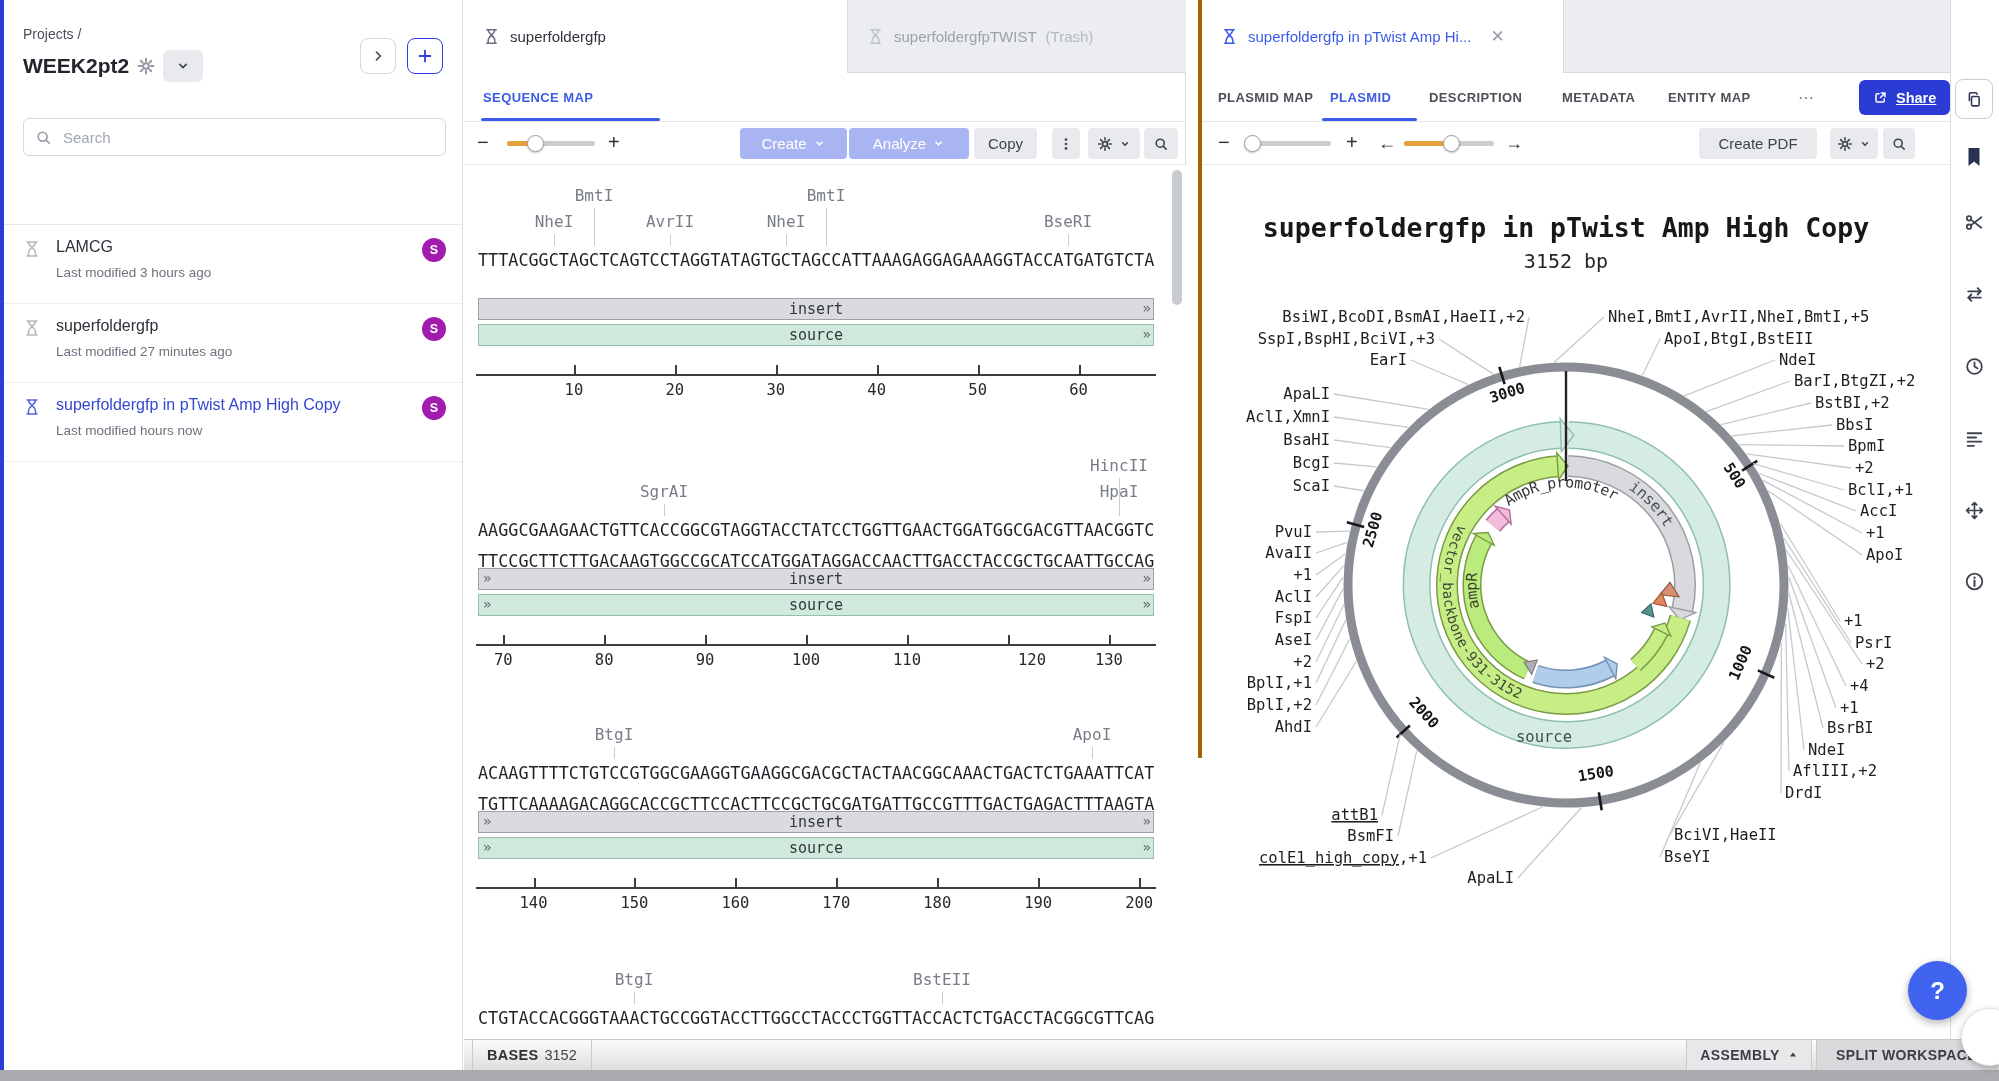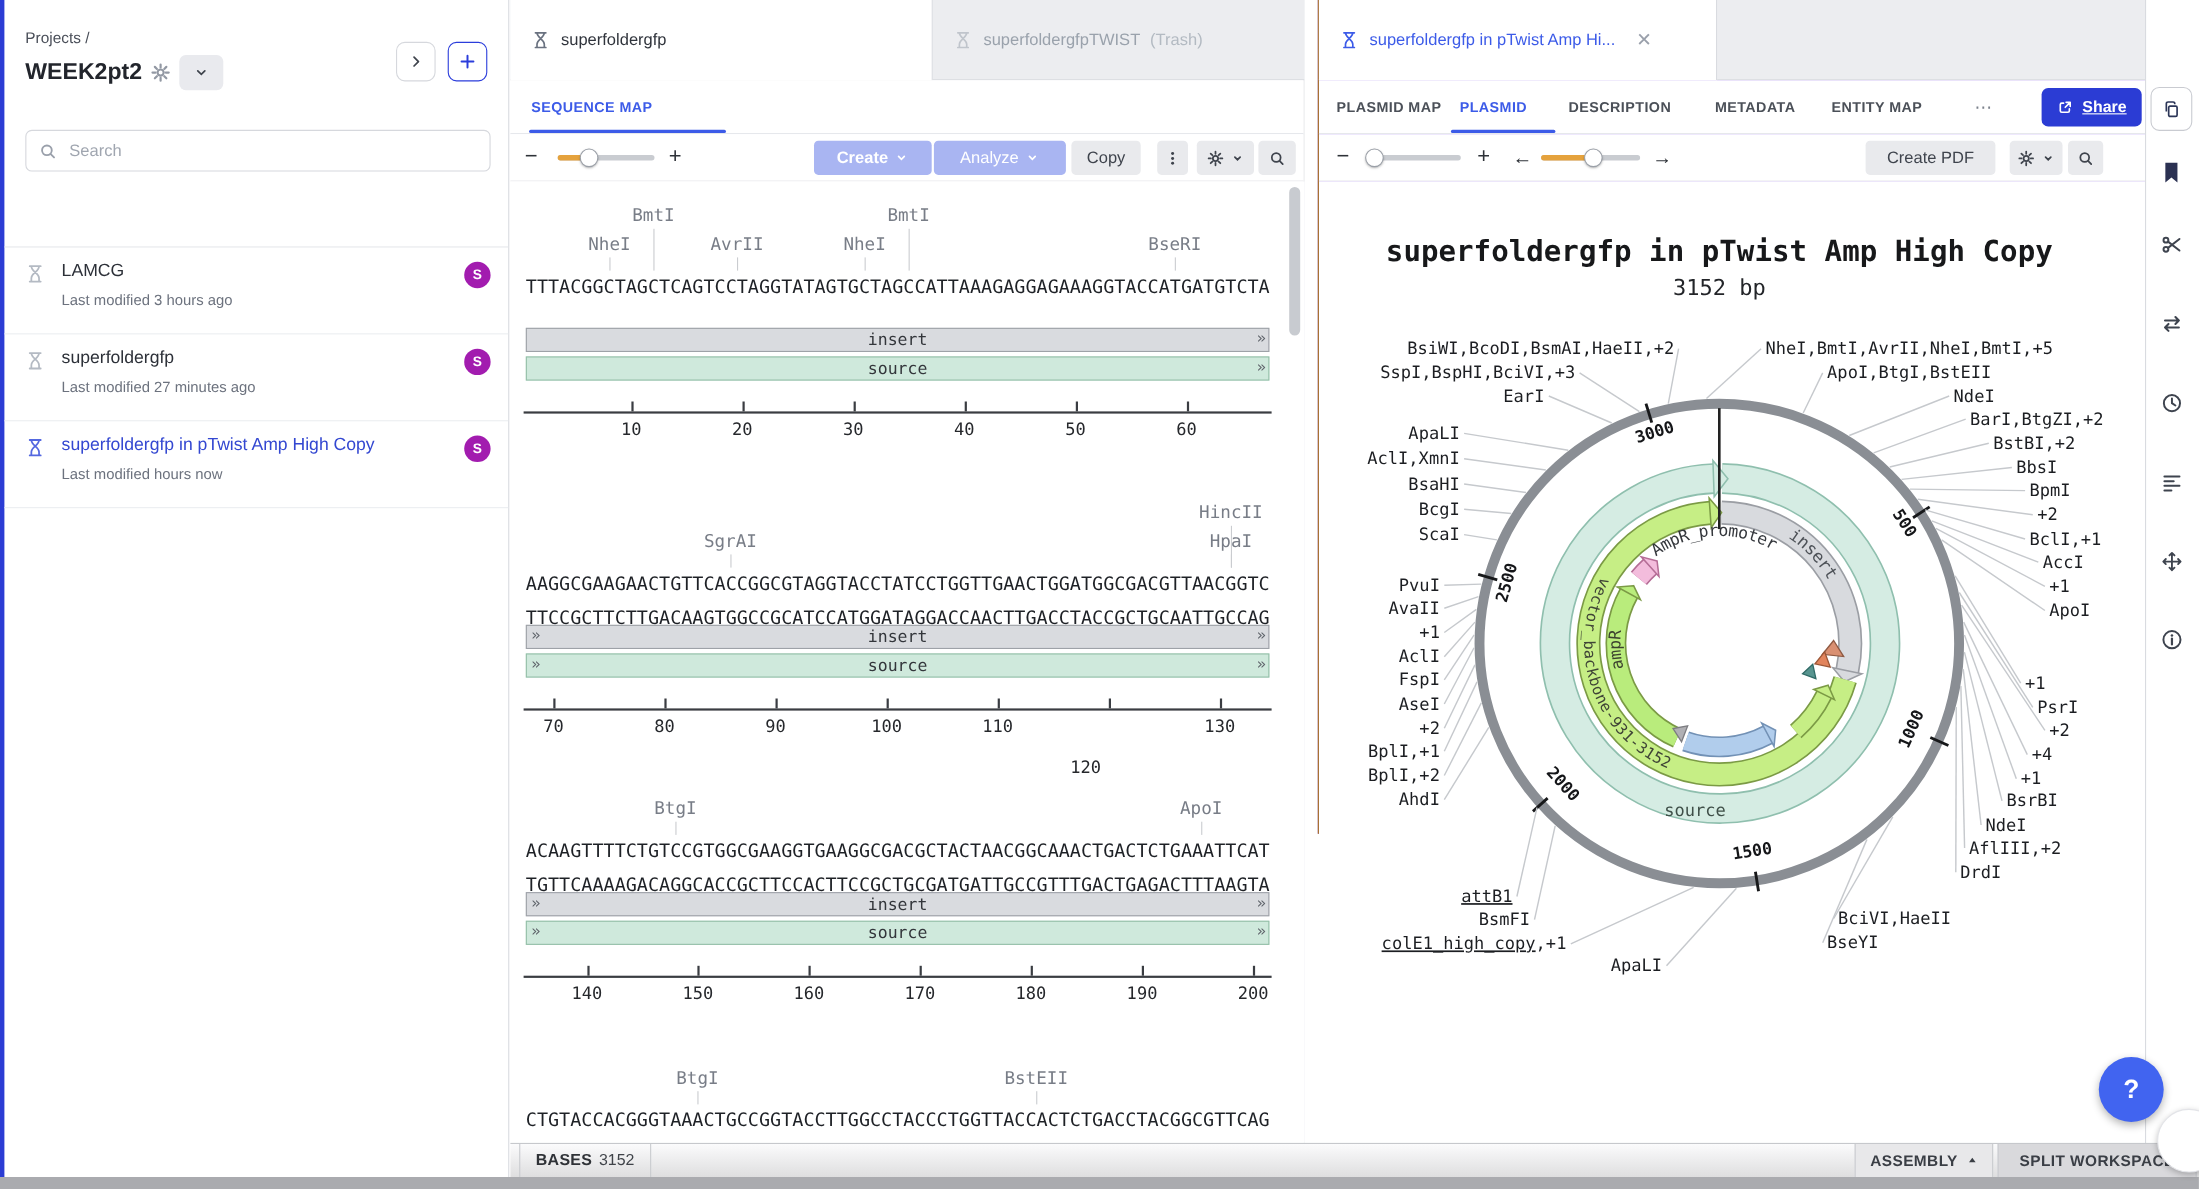--- a/index.html
+++ b/index.html
@@ -69,21 +69,21 @@
            justify-content:center;font-family:"DejaVu Sans Mono",monospace;font-size:15px;color:#33363b;}
   .featbar.insert{background:#d9dbdf;border:1px solid #9ea2a8;}
   .featbar.source{background:#cfe9dc;border:1px solid #94bfa8;}
   .featbar .cont{position:absolute;top:1px;font-size:14px;color:#60656c;letter-spacing:-2px;}
   .rulerline{position:absolute;left:12px;width:680px;height:2px;background:#3a3d42;}
   .rtick{position:absolute;width:2px;height:9px;background:#3a3d42;}
   .rnum{position:absolute;transform:translateX(-50%);font-family:"DejaVu Sans Mono",monospace;font-size:15.5px;color:#26282c;}
   .vscroll{position:absolute;left:708px;top:4px;width:10px;height:135px;border-radius:5px;background:#c8cbd0;}
   
   .mid{position:absolute;left:464px;top:0;width:722px;height:1081px;background:#fff;border-right:1px solid #d9dbe0;box-sizing:border-box;}
-  .rightp{position:absolute;left:1198px;top:0;width:752px;height:758px;background:#8b5cf6;border-left:1px solid #a16207;box-sizing:border-box;}
+  .rightp{position:absolute;left:1198px;top:0;width:752px;height:758px;background:#737373;border-left:4px solid #a16207;box-sizing:border-box;}
   .map-area{position:absolute;left:0;top:165px;width:752px;height:874px;background:#fff;overflow:hidden;}
   .iconcol{position:absolute;left:1950px;top:0;width:49px;height:1081px;background:#fff;border-left:1px solid #d9dbe0;box-sizing:border-box;}
   .colicon{position:absolute;left:13px;color:#3e444f;}
   .copybtn{position:absolute;left:4px;top:79px;width:38px;height:40px;background:#fff;border:1px solid #c9cbd1;border-radius:8px;
            display:flex;align-items:center;justify-content:center;box-sizing:border-box;}
   .sharebtn{position:absolute;top:7px;height:35px;border-radius:6px;background:#2b3cd4;color:#fff;display:flex;
             align-items:center;gap:8px;padding:0 14px;font-size:14.5px;font-weight:bold;box-sizing:border-box;}
   .dots{position:absolute;top:0;height:49px;display:flex;align-items:center;color:#7c828c;font-size:16px;letter-spacing:2px;}
   
   .bottombar{position:absolute;left:464px;top:1039px;width:1535px;height:31px;
@@ -201,21 +201,21 @@
       <span class="subtab on" style="left:19px;">SEQUENCE MAP</span>
       <div class="underline" style="left:17px;width:179px;"></div>
     </div>
     <div class="tools">
       <span class="mini" style="left:13px;">−</span>
       <div class="track" style="left:43px;width:88px;">
         <div class="fill" style="width:28px;"></div>
       </div>
       <div class="knob" style="left:63px;"></div>
       <span class="mini" style="left:144px;">+</span>
-      <div class="btn lav" style="left:276px;width:107px;font-weight:bold;">
+      <div class="btn lav" style="left:276px;width:107px;">
         <span>Create</span>
         <svg width="13" height="13" viewBox="0 0 20 20" stroke="#fff" stroke-width="2.4" fill="none" stroke-linecap="round">
             <path d="M6 8l4 4 4-4"></path>
           </svg>
       </div>
       <div class="btn lav" style="left:385px;width:120px;">
         <span>Analyze</span>
         <svg width="13" height="13" viewBox="0 0 20 20" stroke="#fff" stroke-width="2.4" fill="none" stroke-linecap="round">
             <path d="M6 8l4 4 4-4"></path>
           </svg>
@@ -304,21 +304,21 @@
         <div class="rnum" style="left: 39.235px; top: 486px;">70</div>
         <div class="rtick" style="left: 140.175px; top: 470px;"></div>
         <div class="rnum" style="left: 140.175px; top: 486px;">80</div>
         <div class="rtick" style="left: 241.115px; top: 470px;"></div>
         <div class="rnum" style="left: 241.115px; top: 486px;">90</div>
         <div class="rtick" style="left: 342.055px; top: 470px;"></div>
         <div class="rnum" style="left: 342.055px; top: 486px;">100</div>
         <div class="rtick" style="left: 442.995px; top: 470px;"></div>
         <div class="rnum" style="left: 442.995px; top: 486px;">110</div>
         <div class="rtick" style="left: 543.935px; top: 470px;"></div>
-        <div class="rnum" style="left: 523px; top: 486px; margin-top: 38px;">120</div>
+        <div class="rnum" style="left: 568px; top: 486px;">120</div>
         <div class="rtick" style="left: 644.875px; top: 470px;"></div>
         <div class="rnum" style="left: 644.875px; top: 486px;">130</div>
         <div class="enz" style="left: 150px; top: 560px;">BtgI</div>
         <div class="enzline" style="left: 150px; top: 582px; height: 12px;"></div>
         <div class="enz" style="left: 628px; top: 560px;">ApoI</div>
         <div class="enzline" style="left: 628px; top: 582px; height: 12px;"></div>
         <div class="seqrow" style="top: 596px;">ACAAGTTTTCTGTCCGTGGCGAAGGTGAAGGCGACGCTACTAACGGCAAACTGACTCTGAAATTCAT</div>
         <div class="seqrow" style="top: 627px;">TGTTCAAAAGACAGGCACCGCTTCCACTTCCGCTGCGATGATTGCCGTTTGACTGAGACTTTAAGTA</div>
         <div class="featbar insert" style="top: 646px;">
           <span>insert</span>

